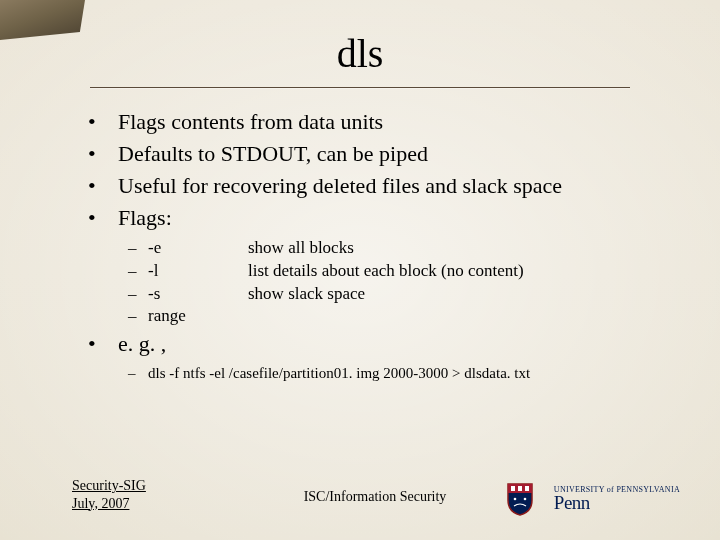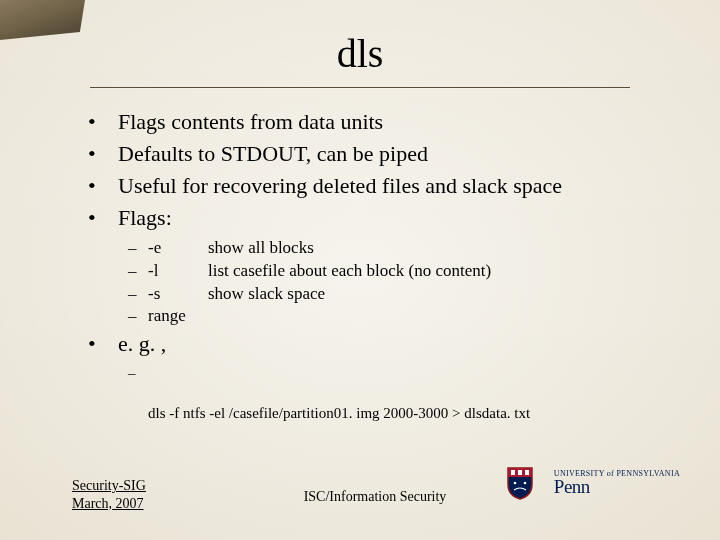--- a/index.html
+++ b/index.html
@@ -75,42 +75,42 @@
     line-height: 1.35;
   }
   .b2 .dash {
     width: 20px;
     flex: 0 0 20px;
   }
   .b2 .flag {
     width: 60px;
     flex: 0 0 60px;
   }
-  .b2 .desc { flex: 1; }
-  .b2.single .desc { margin-left: 0; margin-top: 40px; }
+  .b2 .desc { flex: 1; margin-left: 40px; }
+  .b2.single .desc { margin-left: 0; }
   .footer-left {
     position: absolute;
     left: 72px;
     bottom: 28px;
     font-size: 14px;
     line-height: 1.25;
     text-decoration: underline;
   }
   .footer-center {
     position: absolute;
     bottom: 35px;
     width: 100%;
     text-align: center;
     font-size: 14px;
   }
   .footer-center span { display: inline-block; margin-left: 30px; }
   .logo {
     position: absolute;
     right: 40px;
-    bottom: 40px;
+    bottom: 24px;
     display: flex;
     align-items: center;
     gap: 20px;
   }
   .shield {
     width: 28px;
     height: 34px;
   }
   .penn-text {
     display: flex;
@@ -151,21 +151,21 @@
 
     <div class="b2-block">
       <div class="b2">
         <span class="dash">–</span>
         <span class="flag">-e</span>
         <span class="desc">show all blocks</span>
       </div>
       <div class="b2">
         <span class="dash">–</span>
         <span class="flag">-l</span>
-        <span class="desc">list casefile about each block (no content)</span>
+        <span class="desc">list details about each block (no content)</span>
       </div>
       <div class="b2">
         <span class="dash">–</span>
         <span class="flag">-s</span>
         <span class="desc">show slack space</span>
       </div>
       <div class="b2">
         <span class="dash">–</span>
         <span class="flag">range</span>
       </div>
@@ -179,21 +179,21 @@
     <div class="b2-block" style="font-size:15px;">
       <div class="b2 single">
         <span class="dash">–</span>
         <span class="desc">dls -f ntfs -el /casefile/partition01. img 2000-3000 &gt; dlsdata. txt</span>
       </div>
     </div>
   </div>
 
   <div class="footer-left">
     <div>Security-SIG</div>
-    <div>March, 2007</div>
+    <div>July, 2007</div>
   </div>
   <div class="footer-center">
     <span>ISC/Information Security</span>
   </div>
 
   <div class="logo">
     <svg class="shield" viewBox="0 0 28 34">
       <path d="M2 2 H26 V18 Q26 30 14 33 Q2 30 2 18 Z" fill="#021c52" stroke="#8a1a1a" stroke-width="1.5"></path>
       <path d="M2 2 H26 V11 H2 Z" fill="#a51c30"></path>
       <rect x="5" y="4" width="4" height="5" fill="#fff"></rect>

